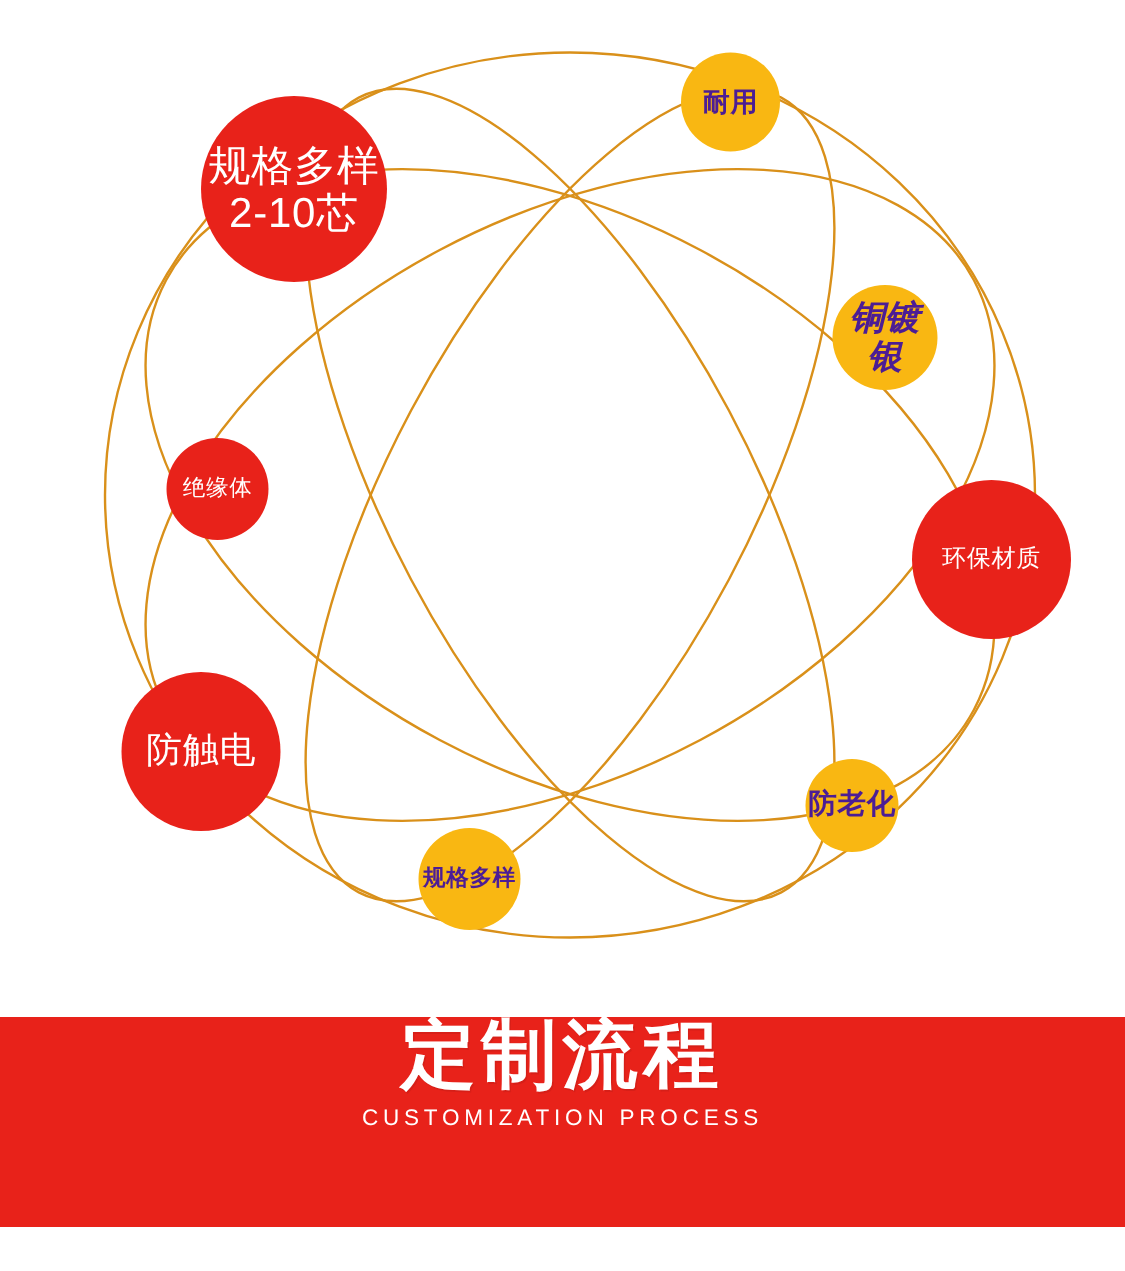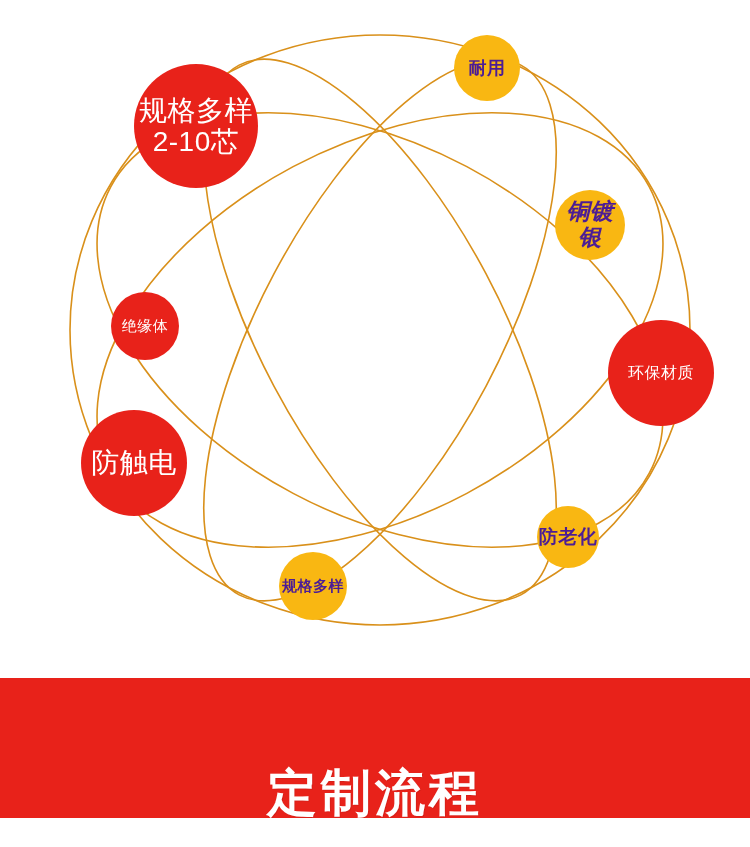--- a/index.html
+++ b/index.html
@@ -65,21 +65,21 @@
   #banner {
     position: absolute;
     left: 0;
     top: 678px;
     width: 750px;
     height: 140px;
     background: #E8221A;
     display: flex;
     flex-direction: column;
     align-items: center;
-    justify-content: flex-end;
+    justify-content: flex-start;
   }
   #banner-title {
     color: #ffffff;
     font-size: 50px;
     font-weight: bold;
     letter-spacing: 4px;
     line-height: 1;
     font-family: "DejaVu Sans", "Liberation Sans", sans-serif;
     text-shadow: 1px 1px 0 rgba(0,0,0,0.07);
   }
@@ -130,28 +130,29 @@
         </div>
         <div class="node node-red" style="left: 608px; top: 320px; width: 106px; height: 106px; font-size: 16px;">
           <span class="node-label">环保材质</span>
         </div>
         <div class="node node-yellow" style="left: 537px; top: 506px; width: 62px; height: 62px; font-size: 19px;">
           <span class="node-label">防老化</span>
         </div>
         <div class="node node-yellow" style="left: 279px; top: 552px; width: 68px; height: 68px; font-size: 15px;">
           <span class="node-label">规格多样</span>
         </div>
-        <div class="node node-red" style="left: 81px; top: 410px; width: 106px; height: 106px; font-size: 28px; align-items: center;">
+        <div class="node node-red" style="left: 81px; top: 448px; width: 106px; height: 106px; font-size: 24px; align-items: center;">
           <span class="node-label">防触电</span>
         </div>
         <div class="node node-red" style="left: 111px; top: 292px; width: 68px; height: 68px; font-size: 15px;">
           <span class="node-label">绝缘体</span>
         </div>
       </div>
 
   </div>
 
   <div id="banner">
     <div id="banner-title">定制流程</div>
+    <div id="banner-sub">CUSTOMIZATION PROCESS</div>
   </div>
   <div id="banner-bottom-white"></div>
 
 </div>
 
 </body></html>

